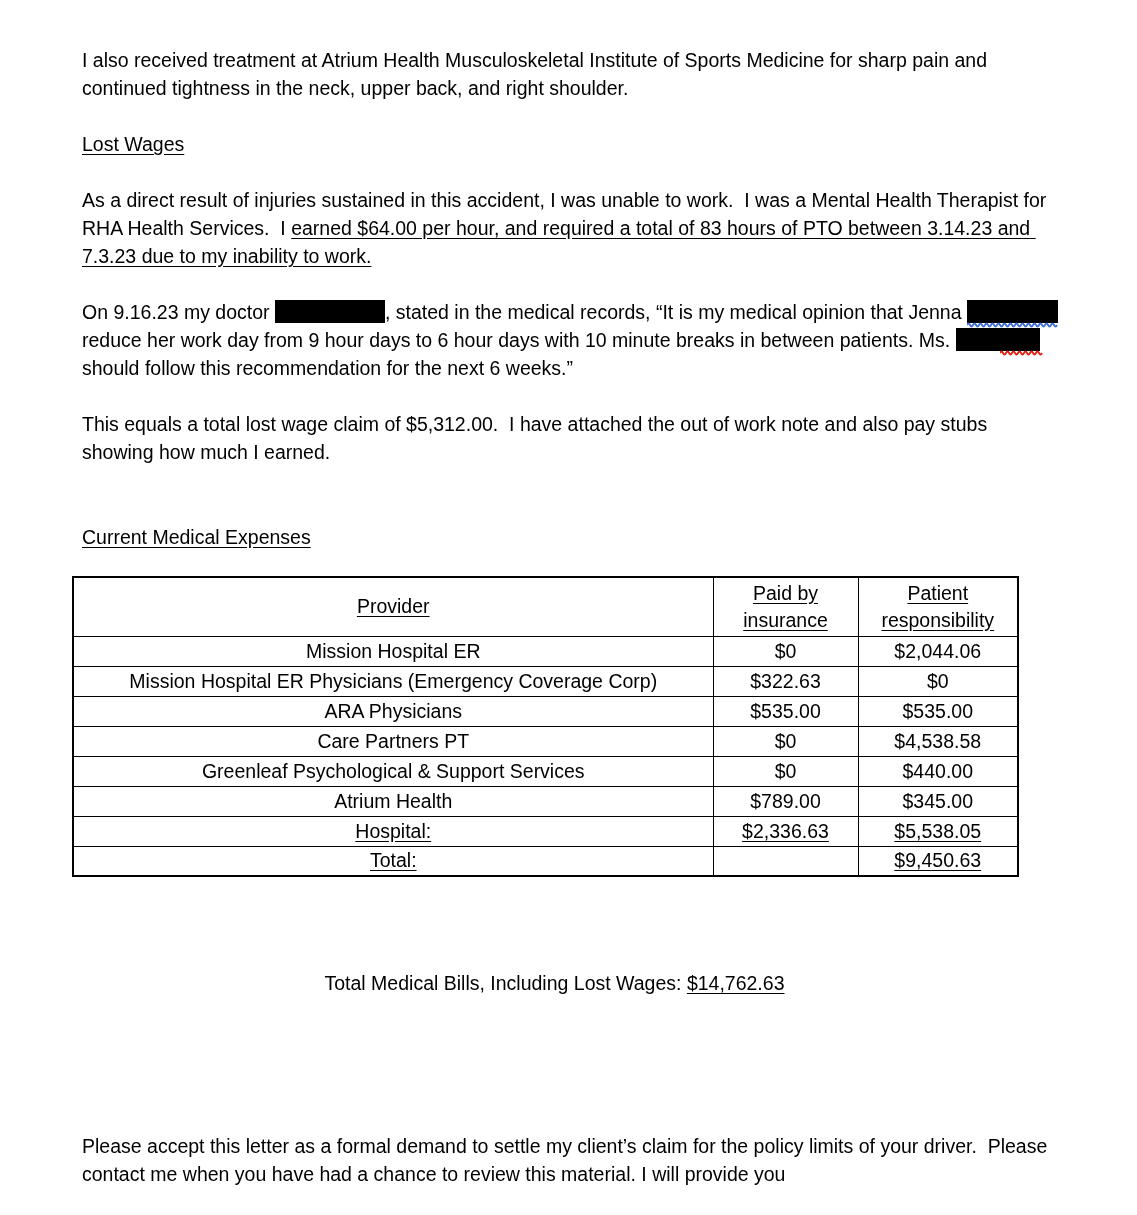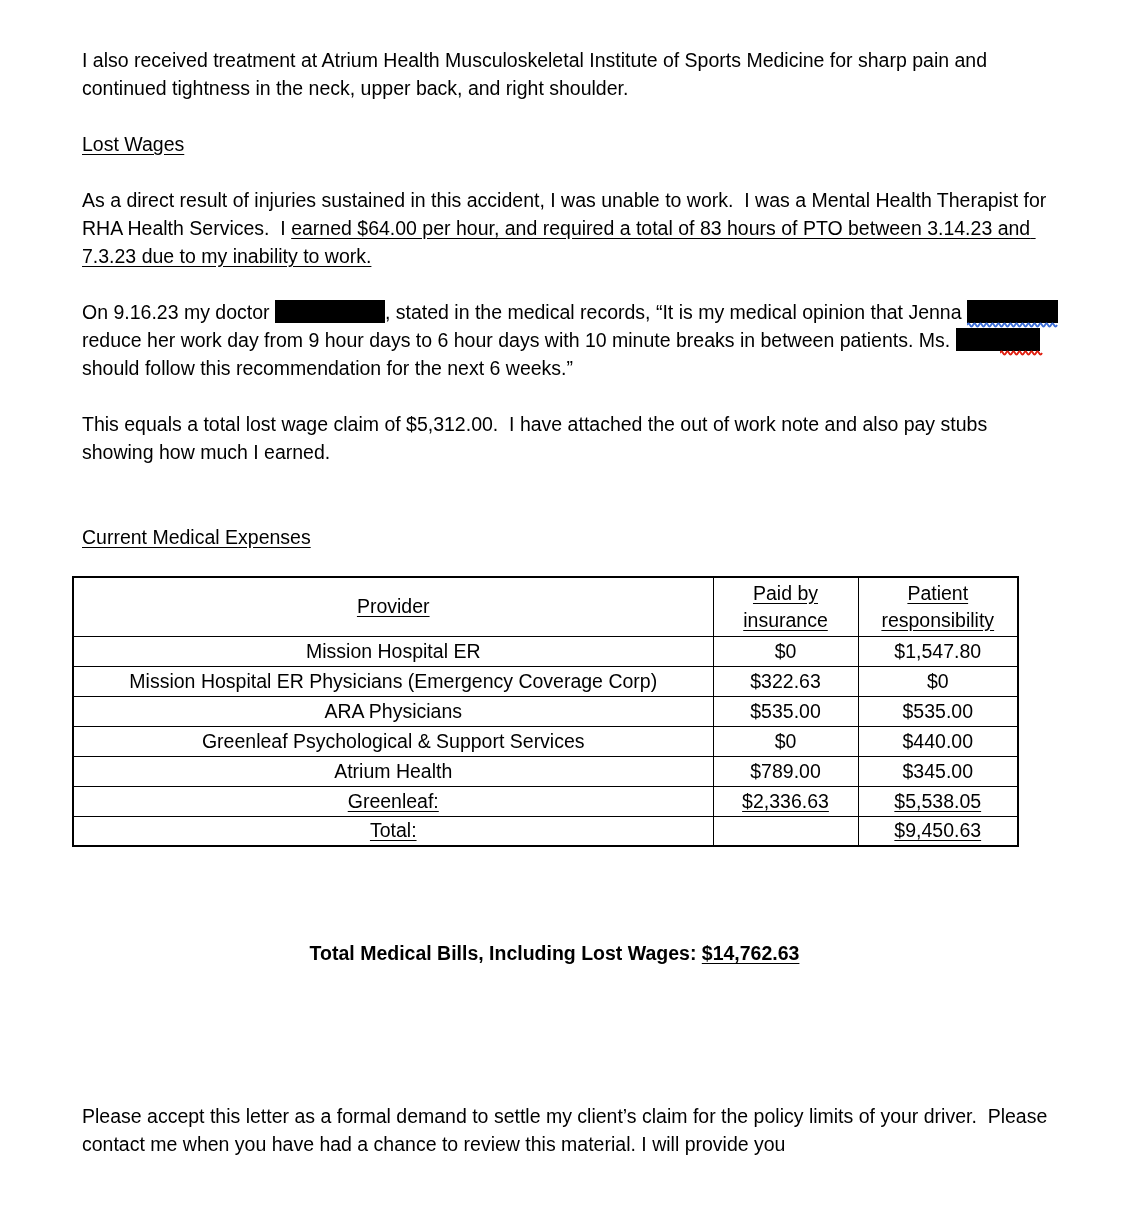--- a/index.html
+++ b/index.html
@@ -70,21 +70,21 @@
   .col-provider { width: 640px; }
   .col-paid     { width: 145px; }
   .col-patient  { width: 160px; }
   tr.sum-row td { text-decoration: underline; text-underline-offset: 3px; }
   tr.sum-row td.blank { text-decoration: none; }
 
   .grand-total {
     margin-top: 92px;
     width: 945px;
     text-align: center;
-    font-weight: bold;
+    font-weight: normal;
   }
   .closing { margin-top: 135px; }
 </style>
 </head>
 <body>
 
 <div class="para">I also received treatment at Atrium Health Musculoskeletal Institute of Sports Medicine for sharp pain and continued tightness in the neck, upper back, and right shoulder.</div>
 
 <div class="para gap-1 heading">Lost Wages</div>
 
@@ -110,46 +110,51 @@
     <tr>
       <th>Provider</th>
       <th>Paid by insurance</th>
       <th>Patient responsibility</th>
     </tr>
   </thead>
   <tbody>
       <tr>
         <td>Mission Hospital ER</td>
         <td>$0</td>
-        <td>$1,547.80</td>
+        <td>$2,044.06</td>
       </tr>
       <tr>
         <td>Mission Hospital ER Physicians (Emergency Coverage Corp)</td>
         <td>$322.63</td>
         <td>$0</td>
       </tr>
       <tr>
         <td>ARA Physicians</td>
         <td>$535.00</td>
         <td>$535.00</td>
+      </tr>
+      <tr>
+        <td>Care Partners PT</td>
+        <td>$0</td>
+        <td>$4,538.58</td>
       </tr>
       <tr>
         <td>Greenleaf Psychological &amp; Support Services</td>
         <td>$0</td>
         <td>$440.00</td>
       </tr>
       <tr>
         <td>Atrium Health</td>
         <td>$789.00</td>
         <td>$345.00</td>
       </tr>
     </tbody>
   <tbody>
     <tr class="sum-row">
-      <td>Greenleaf:</td>
+      <td>Hospital:</td>
       <td>$2,336.63</td>
       <td>$5,538.05</td>
     </tr>
     <tr class="sum-row">
       <td>Total:</td>
       <td class="blank"></td>
       <td>$9,450.63</td>
     </tr>
   </tbody>
 </table>

